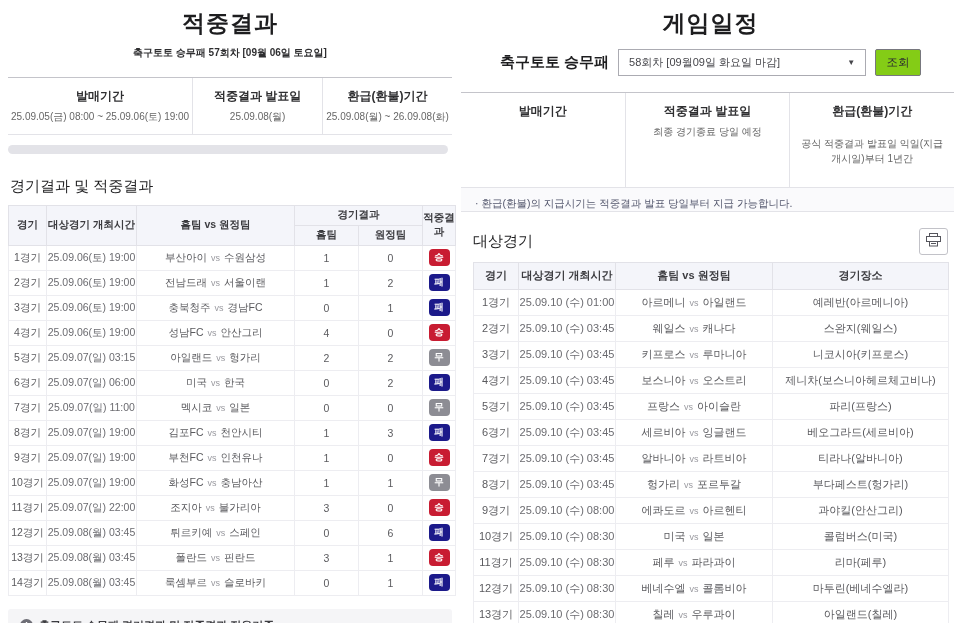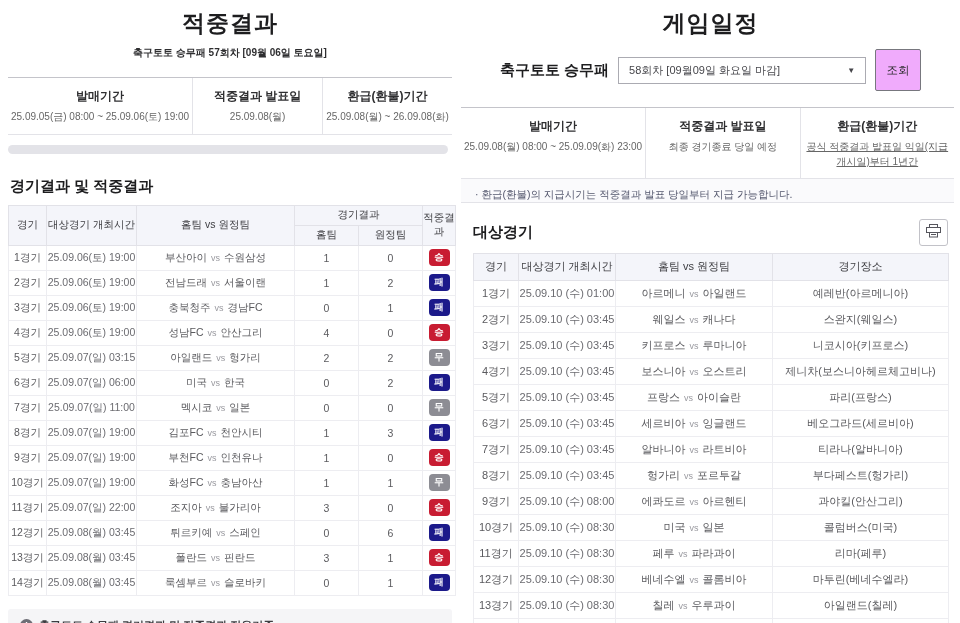--- a/index.html
+++ b/index.html
@@ -16,25 +16,25 @@
   .panel-left  .info-table { margin:17px 8px 0; }
   .panel-right .info-table { margin:16px 6px 0 0; }
   .info-cell { flex:1; text-align:center; padding:8px 3px 9px; border-left:1px solid #e3e3e8; }
   .info-cell:first-child { border-left:none; }
   .info-label { font-size:12px; font-weight:bold; color:#2e2e30; padding:2px 0 5px; }
   .info-value { font-size:10px; color:#666; line-height:1.45; white-space:nowrap; overflow:hidden; }
   .info-value.wrap { white-space:normal; }
 
   .hscrollbar { height:9px; background:#e3e3e8; border-radius:5px; margin:10px 12px 0 8px; }
 
-  .section-title { font-size:15px; font-weight:bold; color:#1d1d1f; margin:0; }
+  .section-title { font-size:15px; font-weight:normal; color:#1d1d1f; margin:0; }
   .panel-left .section-title { margin:23px 0 9px 10px; }
 
   table { border-collapse:collapse; table-layout:fixed; }
-  thead th { background:#f4f5fa; font-weight:normal; color:#3c3c40; border:1px solid #e2e2e8; }
+  thead th { background:#f4f5fa; font-weight:bold; color:#3c3c40; border:1px solid #e2e2e8; }
   .results  { margin:0 5px 0 8px; width:447px; border-top:1px solid #7d7d85; }
   .schedule { margin:0 12px;      width:475px; border-top:1px solid #7d7d85; }
   .results thead th  { font-size:10.5px; padding:2px 0 3px; }
   .schedule thead th { font-size:11px;   padding:5px 0 6px; }
   .results td  { border:1px solid #ededf1; font-size:10.5px; color:#5a5a5e; text-align:center; height:24px; padding:0; }
   .schedule td { border:1px solid #ededf1; font-size:11px;   color:#5a5a5e; text-align:center; height:25px; padding:0; }
   td.c-time { color:#6b6b70; }
   .vs { color:#9a9aa0; font-size:9px; margin:0 4px; }
 
   .badge { display:inline-block; min-width:21px; padding:3px 0 4px; font-size:9.5px; font-weight:bold;
@@ -44,21 +44,21 @@
   .note-title { font-size:11px; font-weight:bold; color:#3c3c40; display:flex; align-items:center; gap:6px; }
   .info-icon { flex:0 0 auto; width:13px; height:13px; border-radius:50%; background:#6e6e76; color:#fff;
                font-size:9px; line-height:13px; text-align:center; font-weight:bold; }
 
   .controls { display:flex; align-items:center; justify-content:center; gap:9px; margin:10px 0 0; }
   .game-label { font-size:15px; font-weight:bold; color:#1d1d1f; }
   .round-select { width:248px; height:27px; box-sizing:border-box; border:1px solid #ababb2; background:#fff;
                   display:flex; align-items:center; justify-content:space-between; padding:0 10px;
                   font-size:11px; color:#45454a; cursor:pointer; }
   .caret { font-size:8px; color:#45454a; }
-  .search-button { width:46px; height:42px; box-sizing:border-box; border:1px solid #77777e; background:#f0abfc;
+  .search-button { width:46px; height:27px; box-sizing:border-box; border:1px solid #77777e; background:#84cc16;
                    font-size:11.5px; color:#2e2e30; border-radius:2px; cursor:pointer; font-family:inherit; }
 
   .notice { margin:0 6px 0 0; border-bottom:1px solid #e3e3e8; background:#fafafc;
             font-size:10.5px; color:#55586e; padding:9px 14px 0; }
 
   .section-head { display:flex; align-items:center; justify-content:space-between; margin:16px 12px 7px; }
   .print-button { width:29px; height:27px; box-sizing:border-box; border:1px solid #c2c2c8; background:#fff;
                   border-radius:3px; display:flex; align-items:center; justify-content:center; cursor:pointer; padding:0; }
 
   .star-circle { display:inline-block; width:12px; height:12px; border:1px solid #86a3c4; border-radius:50%;
@@ -247,29 +247,28 @@
       <div class="round-select">
         <span>58회차 [09월09일 화요일 마감]</span>
         <span class="caret">▼</span>
       </div>
       <button class="search-button">조회</button>
     </div>
 
     <div class="info-table">
       <div class="info-cell">
         <div class="info-label">발매기간</div>
-        <div class="info-value">25.09.08(월) 08:00 ~ 25.09.09(화) 23:00</div>
       </div>
       <div class="info-cell">
         <div class="info-label">적중결과 발표일</div>
         <div class="info-value">최종 경기종료 당일 예정</div>
       </div>
       <div class="info-cell">
         <div class="info-label">환급(환불)기간</div>
-        <div class="info-value wrap" style="max-width:150px;margin:0 auto;text-decoration:underline;">공식 적중결과 발표일 익일(지급개시일)부터 1년간</div>
+        <div class="info-value wrap" style="max-width:150px;margin:12px auto;">공식 적중결과 발표일 익일(지급개시일)부터 1년간</div>
       </div>
     </div>
 
     <div class="notice">· 환급(환불)의 지급시기는 적중결과 발표 당일부터 지급 가능합니다.</div>
 
     <div class="section-head">
       <h3 class="section-title">대상경기</h3>
       <button class="print-button">
         <span>
           <svg width="15" height="14" viewBox="0 0 15 14">

